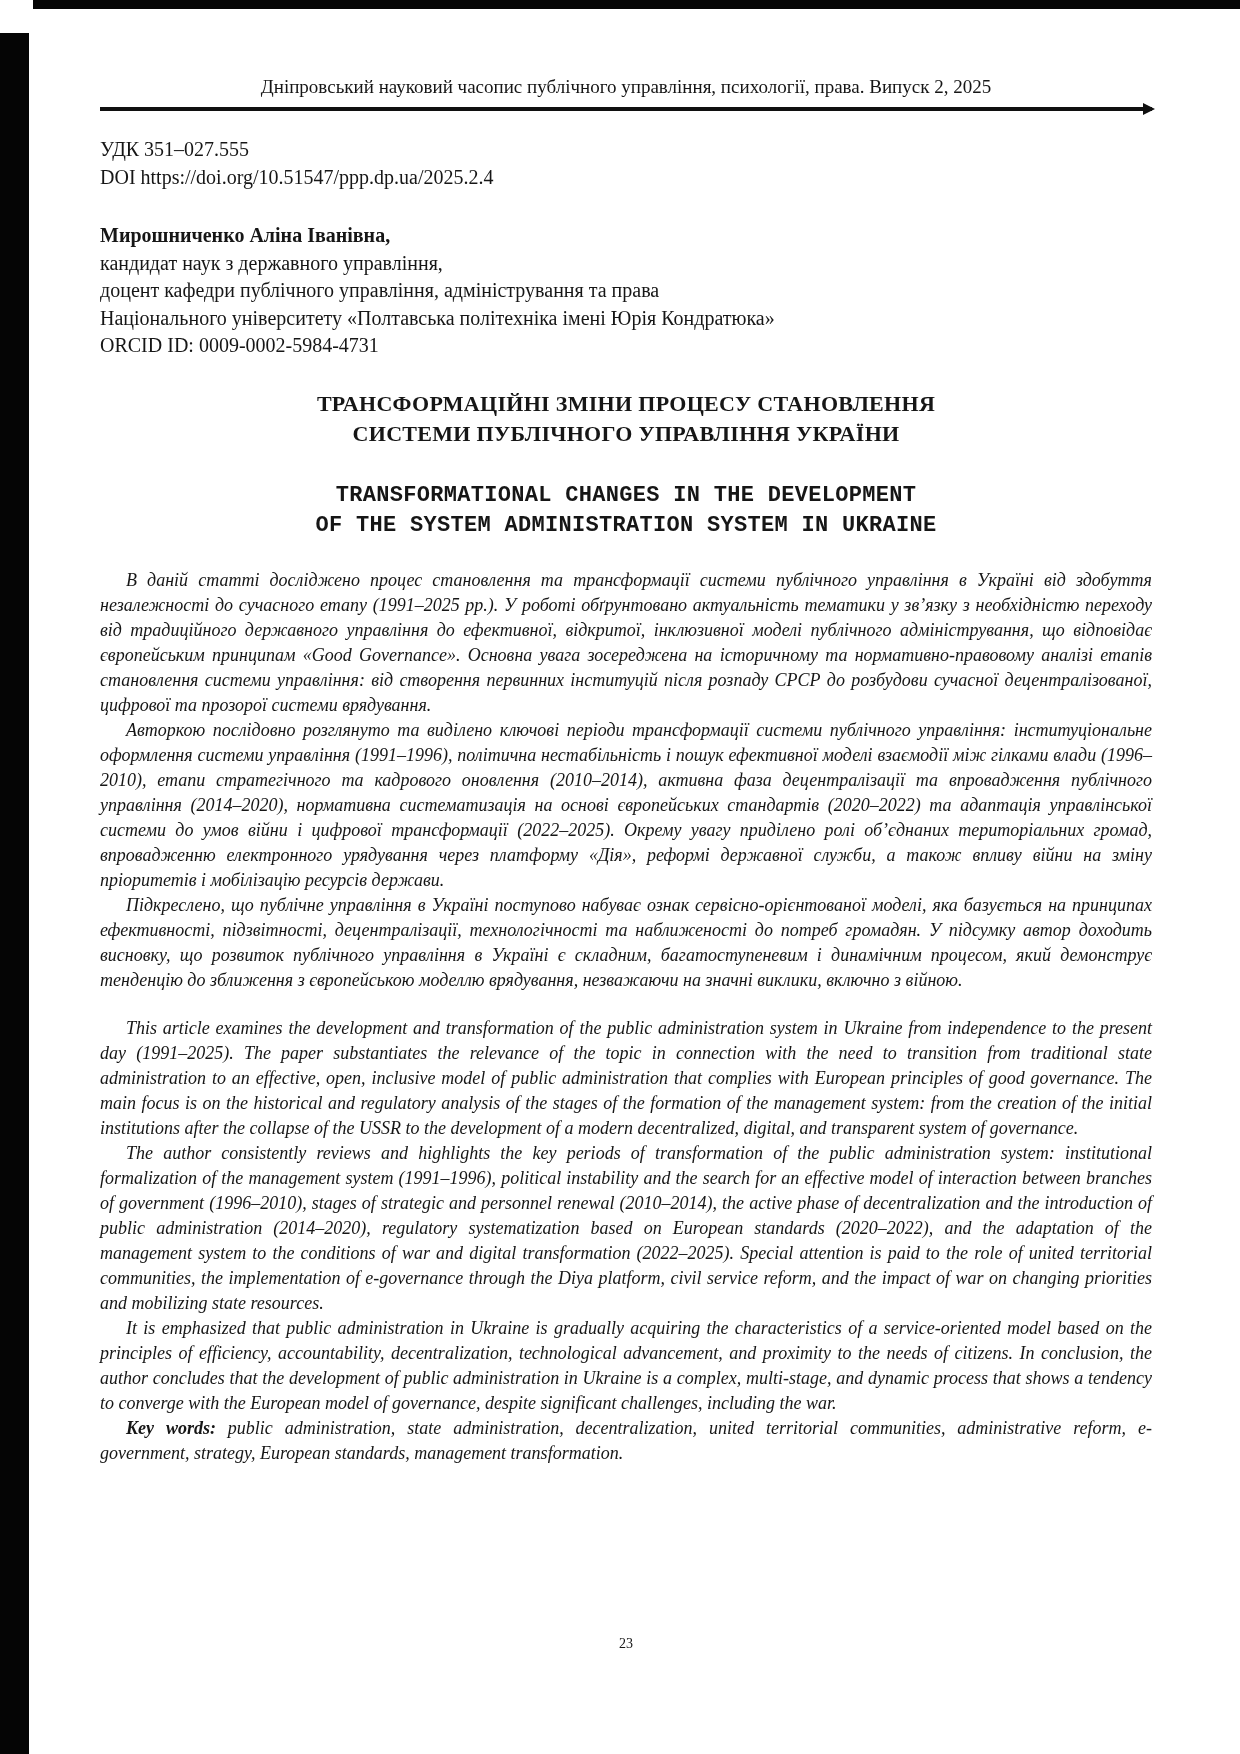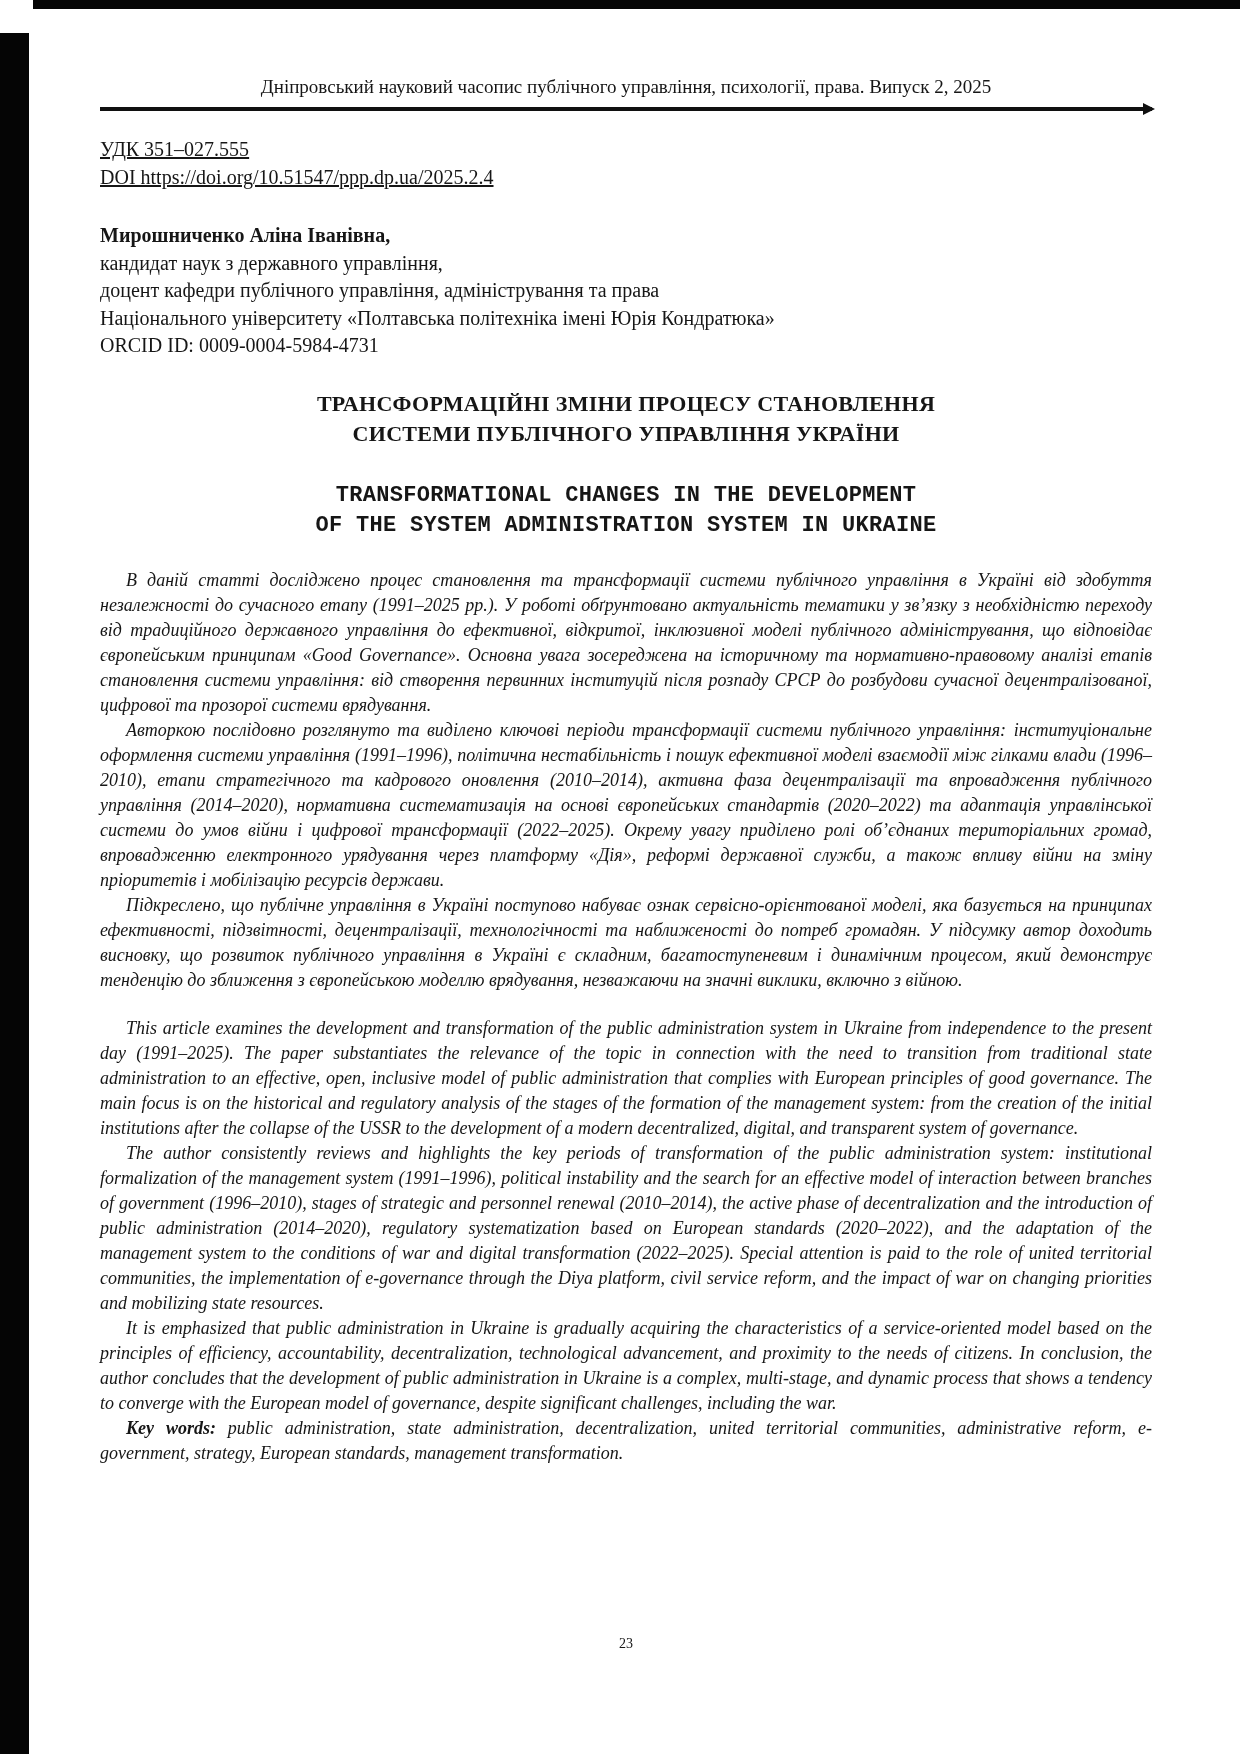--- a/index.html
+++ b/index.html
@@ -9,21 +9,21 @@
   }
   .scan-edge-left { position:absolute; left:0; top:33px; width:29px; height:1721px; background:#050505; }
   .scan-edge-top  { position:absolute; left:33px; top:0; right:0; height:9px; background:#050505; }
   .content { position:absolute; left:100px; right:88px; top:0; }
   .running-head { margin-top:76px; text-align:center; font-size:19px; }
   .head-rule { position:relative; margin-top:9px; height:4px; background:#101010; }
   .head-rule .arrow-cap {
     position:absolute; right:-3px; top:-4px; width:0; height:0;
     border-left:12px solid #101010; border-top:6px solid transparent; border-bottom:6px solid transparent;
   }
-  .meta { margin-top:24px; font-size:20px; line-height:28px;text-decoration:underline; }
+  .meta { margin-top:24px; font-size:20px; line-height:28px; }
   .author-block { margin-top:31px; font-size:20px; line-height:27.5px; }
   .author-name { font-weight:bold; }
   .title { margin:0; text-align:center; font-size:22px; line-height:30px; font-weight:bold; letter-spacing:0.3px; }
   .title-uk { margin-top:29px; }
   .title-en { margin-top:32px;font-family:Liberation Mono, monospace; }
   .abstract { font-size:18px; line-height:25px; font-style:italic; text-align:justify; }
   .abstract-uk { margin-top:27px; }
   .abstract-en { margin-top:23px; }
   .abstract p { margin:0; text-indent:26px; }
   .kw-label { font-weight:bold; }
@@ -47,21 +47,21 @@
     <div class="meta">
       <div>УДК 351–027.555</div>
       <div>DOI https://doi.org/10.51547/ppp.dp.ua/2025.2.4</div>
     </div>
 
     <div class="author-block">
       <div class="author-name">Мирошниченко Аліна Іванівна,</div>
       <div>кандидат наук з державного управління,</div>
       <div>доцент кафедри публічного управління, адміністрування та права</div>
       <div>Національного університету «Полтавська політехніка імені Юрія Кондратюка»</div>
-      <div>ORCID ID: 0009-0004-5984-4731</div>
+      <div>ORCID ID: 0009-0002-5984-4731</div>
     </div>
 
     <h1 class="title title-uk">
       <span>ТРАНСФОРМАЦІЙНІ ЗМІНИ ПРОЦЕСУ СТАНОВЛЕННЯ</span><br>
       <span>СИСТЕМИ ПУБЛІЧНОГО УПРАВЛІННЯ УКРАЇНИ</span>
     </h1>
 
     <h2 class="title title-en">
       <span>TRANSFORMATIONAL CHANGES IN THE DEVELOPMENT</span><br>
       <span>OF THE SYSTEM ADMINISTRATION SYSTEM IN UKRAINE</span>

